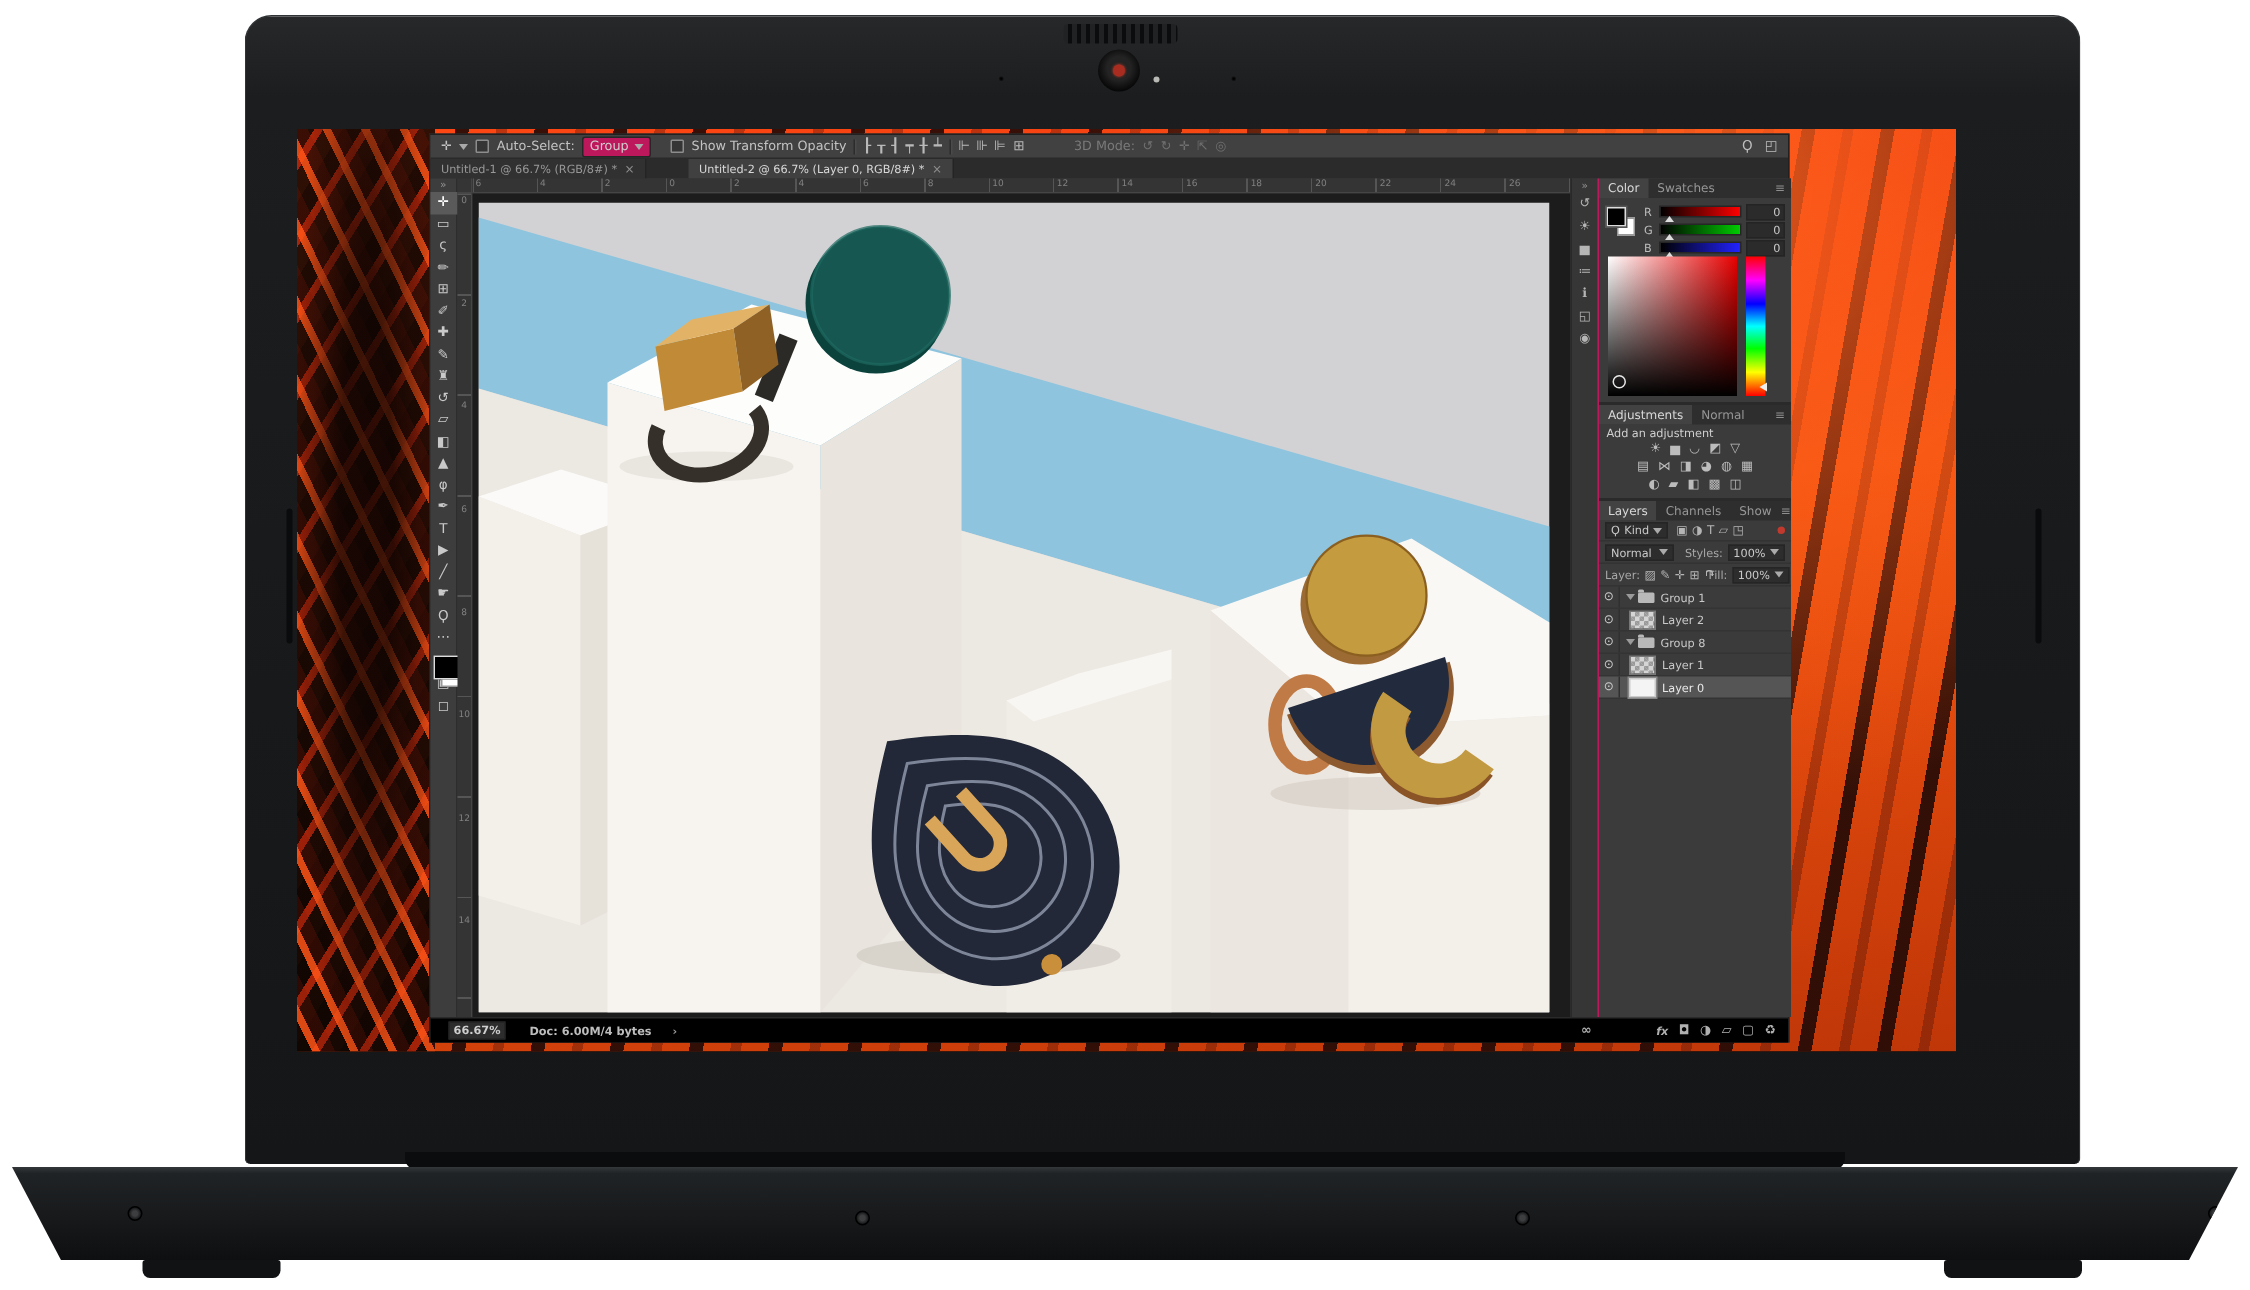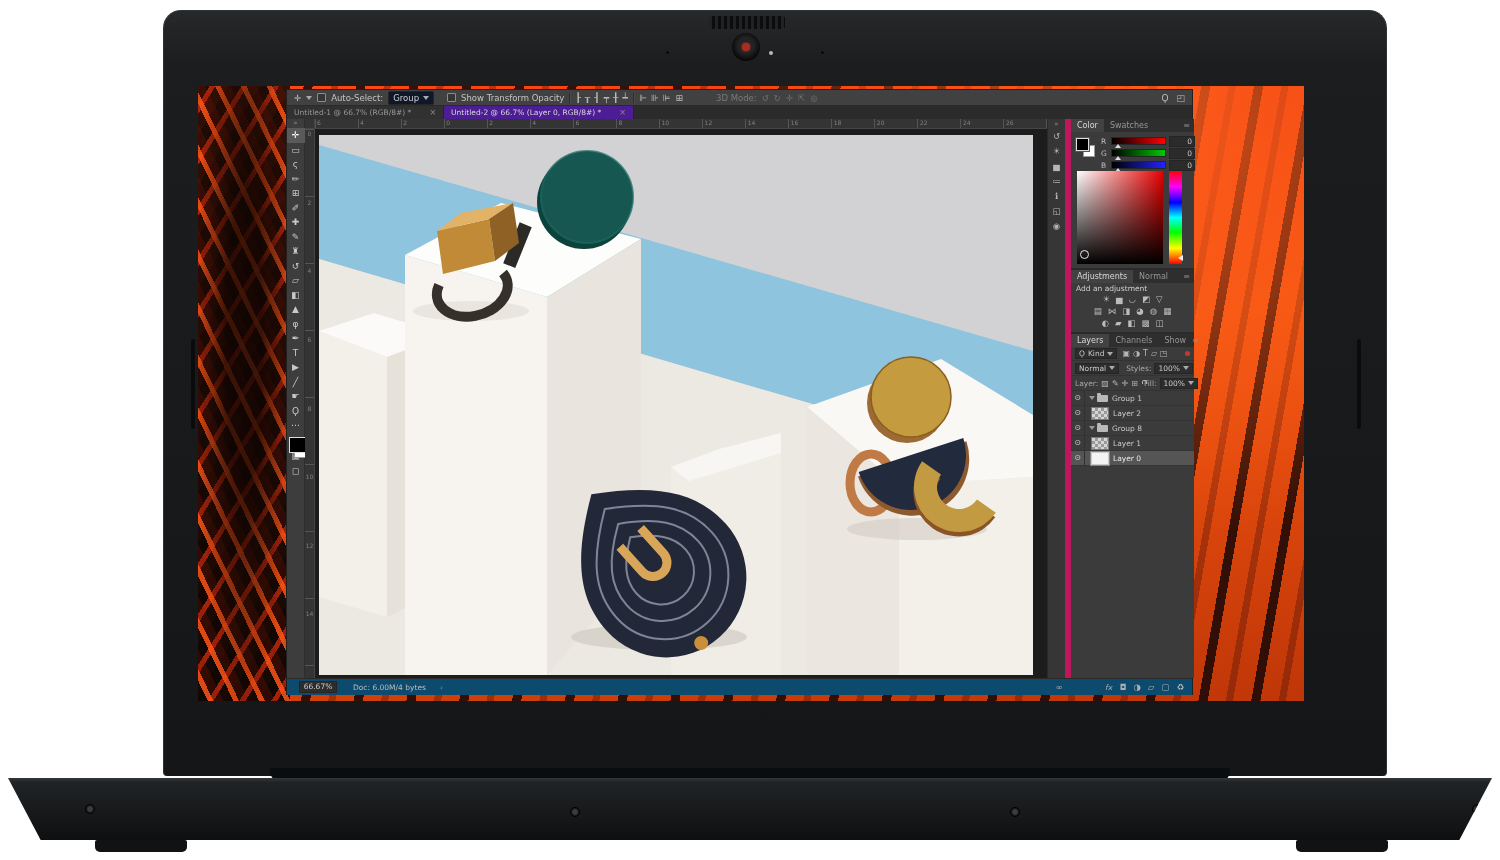--- a/index.html
+++ b/index.html
@@ -25,29 +25,29 @@
   .wall-left{position:absolute;left:0;top:0;width:92px;height:615px;background:
     radial-gradient(ellipse at 50% 42%,rgba(14,4,2,.78) 0 28%,rgba(30,8,4,.35) 55%,rgba(30,8,4,0) 75%),
     repeating-linear-gradient(64deg,rgba(0,0,0,0) 0 9px,rgba(255,84,22,.85) 9px 14px,rgba(130,22,6,.25) 14px 23px),
     repeating-linear-gradient(-58deg,rgba(0,0,0,0) 0 11px,rgba(222,46,12,.7) 11px 16px,rgba(0,0,0,.3) 16px 27px),
     linear-gradient(#301005,#170803);}
   
   .ps{position:absolute;left:88px;top:3px;width:907px;height:606px;background:#3b3b3b;border:1px solid #212121;box-sizing:border-box;color:#c5c5c5;}
   .opt-bar{position:absolute;left:0;top:0;width:905px;height:16px;background:#414141;border-bottom:1px solid #2a2a2a;display:flex;align-items:center;gap:5px;padding:0 7px;box-sizing:border-box;font-size:8.5px;color:#c3c3c3;}
   .caret-dn{width:0;height:0;border-left:3px solid transparent;border-right:3px solid transparent;border-top:4px solid #aaa;display:inline-block;}
   .cb{width:7px;height:7px;border:1px solid #8d8d8d;border-radius:1px;background:#353535;display:inline-block;}
-  .well{display:inline-flex;align-items:center;gap:4px;background:#0f172a;border:1px solid #262626;border-radius:2px;padding:1px 4px;color:#cfcfcf;}
+  .well{display:inline-flex;align-items:center;gap:4px;background:#be185d;border:1px solid #262626;border-radius:2px;padding:1px 4px;color:#cfcfcf;}
   .vsep{width:1px;height:10px;background:#2c2c2c;box-shadow:1px 0 0 #4a4a4a;}
   .iconrow{display:flex;gap:4px;font-size:9px;color:#b9b9b9;}
   .dim{color:#7a7a7a;}
   .dim3d{display:flex;gap:5px;font-size:8.5px;color:#707070;}
   .opt-right{margin-left:auto;display:flex;gap:8px;font-size:9px;color:#bdbdbd;}
   .tab-bar{position:absolute;left:0;top:16px;width:905px;height:13px;background:#2b2b2b;display:flex;}
-  .tab{display:flex;align-items:center;gap:18px;padding:0 7px;font-size:7.5px;color:#989898;background:#313131;border-right:1px solid #242424;white-space:nowrap;}
-  .tab.active{background:#4c1d95;color:#d8d8d8;}
+  .tab{display:flex;align-items:center;gap:5px;padding:0 7px;font-size:7.5px;color:#989898;background:#313131;border-right:1px solid #242424;white-space:nowrap;}
+  .tab.active{background:#404040;color:#d8d8d8;margin-left:28px;}
   .tab .x{font-size:8px;color:#8d8d8d;}
   
   .tools-col{position:absolute;left:0;top:29px;width:18px;height:559px;background:#3d3d3d;border-right:1px solid #2d2d2d;box-sizing:border-box;display:flex;flex-direction:column;align-items:center;font-size:9px;color:#c9c9c9;}
   .tools-col [data-name]{width:18px;height:14.5px;line-height:14.5px;text-align:center;}
   .tools-col .thdr{height:9px;line-height:9px;font-size:7px;color:#8f8f8f;}
   .tools-col .active{background:#5a5a5a;color:#fff;}
   .swgroup{position:relative;width:18px;height:18px;margin-top:2px;}
   .swg-bg{position:absolute;left:7px;top:7px;width:8px;height:8px;background:#fff;border:1px solid #999;}
   .swg-fg{position:absolute;left:2px;top:2px;width:8px;height:8px;background:#000;border:1px solid #ddd;}
   
@@ -56,21 +56,21 @@
   .hruler{position:absolute;left:10px;top:0;width:732px;height:10px;background:#343434 repeating-linear-gradient(90deg,#555 0 1px,transparent 1px 43px);border-bottom:1px solid #454545;box-sizing:border-box;display:flex;overflow:hidden;}
   .hruler span{flex:1;font-size:6px;color:#808080;padding-left:2px;}
   .vruler{position:absolute;left:0;top:10px;width:10px;height:549px;background:#343434 repeating-linear-gradient(180deg,#555 0 1px,transparent 1px 67px);border-right:1px solid #454545;box-sizing:border-box;display:flex;flex-direction:column;overflow:hidden;}
   .vruler span{flex:1;font-size:6px;color:#808080;text-align:center;padding-top:1px;}
   .canvas{position:absolute;left:10px;top:10px;width:732px;height:549px;background:#1c1c1c;}
   .photo{position:absolute;left:4px;top:6px;width:714px;height:540px;display:block;}
   
   .dock-strip{position:absolute;left:760px;top:29px;width:18px;height:559px;background:#363636;border-left:1px solid #292929;box-sizing:border-box;display:flex;flex-direction:column;align-items:center;color:#b5b5b5;}
   .dock-strip [data-name]{width:18px;height:15px;line-height:15px;text-align:center;font-size:8.5px;}
   .dock-strip .dchdr{height:10px;line-height:10px;font-size:7px;color:#8f8f8f;}
-  .panels{position:absolute;left:778px;top:29px;width:129px;height:559px;background:#3b3b3b;border-left:6px solid #be185d;box-sizing:border-box;font-size:8px;}
+  .panels{position:absolute;left:778px;top:29px;width:129px;height:559px;background:#3b3b3b;border-left:1px solid #be185d;box-sizing:border-box;font-size:8px;}
   .phead{height:13px;background:#2e2e2e;display:flex;align-items:stretch;}
   .ptab{padding:0 6px;line-height:13px;color:#969696;}
   .ptab.active{background:#424242;color:#d8d8d8;}
   .pmenu{margin-left:auto;line-height:13px;padding-right:4px;color:#8f8f8f;font-size:8px;}
   .panel-color{position:relative;height:151px;border-bottom:2px solid #2a2a2a;box-sizing:border-box;}
   .csw{position:absolute;left:5px;top:19px;width:20px;height:20px;}
   .csw-bg{position:absolute;left:7px;top:7px;width:10px;height:10px;background:#fff;border:1px solid #999;}
   .csw-fg{position:absolute;left:0;top:0;width:11px;height:11px;background:#000;border:1px solid #ddd;outline:1px solid #555;}
   .rgbrows{position:absolute;left:30px;top:17px;width:94px;}
   .chrow{display:flex;align-items:center;height:10px;margin-bottom:2px;}
@@ -100,21 +100,21 @@
   .padlock:before{content:"";position:absolute;left:1px;top:-3px;width:3px;height:3px;border:1px solid #b5b5b5;border-bottom:none;border-radius:2px 2px 0 0;}
   .lrow{display:flex;align-items:center;height:14px;border-bottom:1px solid #343434;font-size:7.5px;color:#c9c9c9;}
   .lrow.sel{background:#555555;color:#e9e9e9;}
   .eyecell{width:13px;text-align:center;border-right:1px solid #303030;font-size:8px;color:#ccc;align-self:stretch;line-height:14px;}
   .gcaret{width:0;height:0;border-left:3px solid transparent;border-right:3px solid transparent;border-top:4px solid #9a9a9a;margin:0 2px 0 4px;}
   .folder{position:relative;width:11px;height:7px;background:#b9b9b9;border-radius:1px;margin-right:4px;}
   .folder:before{content:"";position:absolute;left:0;top:-2px;width:4px;height:2px;background:#b9b9b9;border-radius:1px 1px 0 0;}
   .thumb{width:16px;height:11px;border:1px solid #777;margin:0 4px 0 6px;background-image:linear-gradient(45deg,#9a9a9a 25%,transparent 25%,transparent 75%,#9a9a9a 75%),linear-gradient(45deg,#9a9a9a 25%,#d5d5d5 25%,#d5d5d5 75%,#9a9a9a 75%);background-size:6px 6px;background-position:0 0,3px 3px;}
   .thumb.white{background:#f4f4f4;border:1px solid #ccc;outline:1px solid #888;}
   .lfill{flex:1;}
-  .status-row{position:absolute;left:0;top:588px;width:905px;height:17px;background:#0c4a6e;border-top:1px solid #2a2a2a;display:flex;align-items:center;font-size:7.5px;color:#bdbdbd;box-sizing:border-box;}
+  .status-row{position:absolute;left:0;top:588px;width:905px;height:17px;background:#000000;border-top:1px solid #2a2a2a;display:flex;align-items:center;font-size:7.5px;color:#bdbdbd;box-sizing:border-box;font-weight:bold;}
   .zoomwell{margin-left:12px;width:36px;height:10px;line-height:10px;background:#2d2d2d;border:1px solid #252525;text-align:center;color:#cecece;}
   .docinfo{margin-left:16px;}
   .stchev{margin-left:14px;color:#9a9a9a;}
   .lbot{margin-left:auto;margin-right:8px;display:flex;gap:7px;font-size:8.5px;color:#b0b0b0;align-items:center;}
   [data-name="layer-style-icon"]{font-style:italic;font-size:7.5px;margin-left:36px;}
 </style>
 </head>
 <body>
 
 <div class="page" data-name="page">

